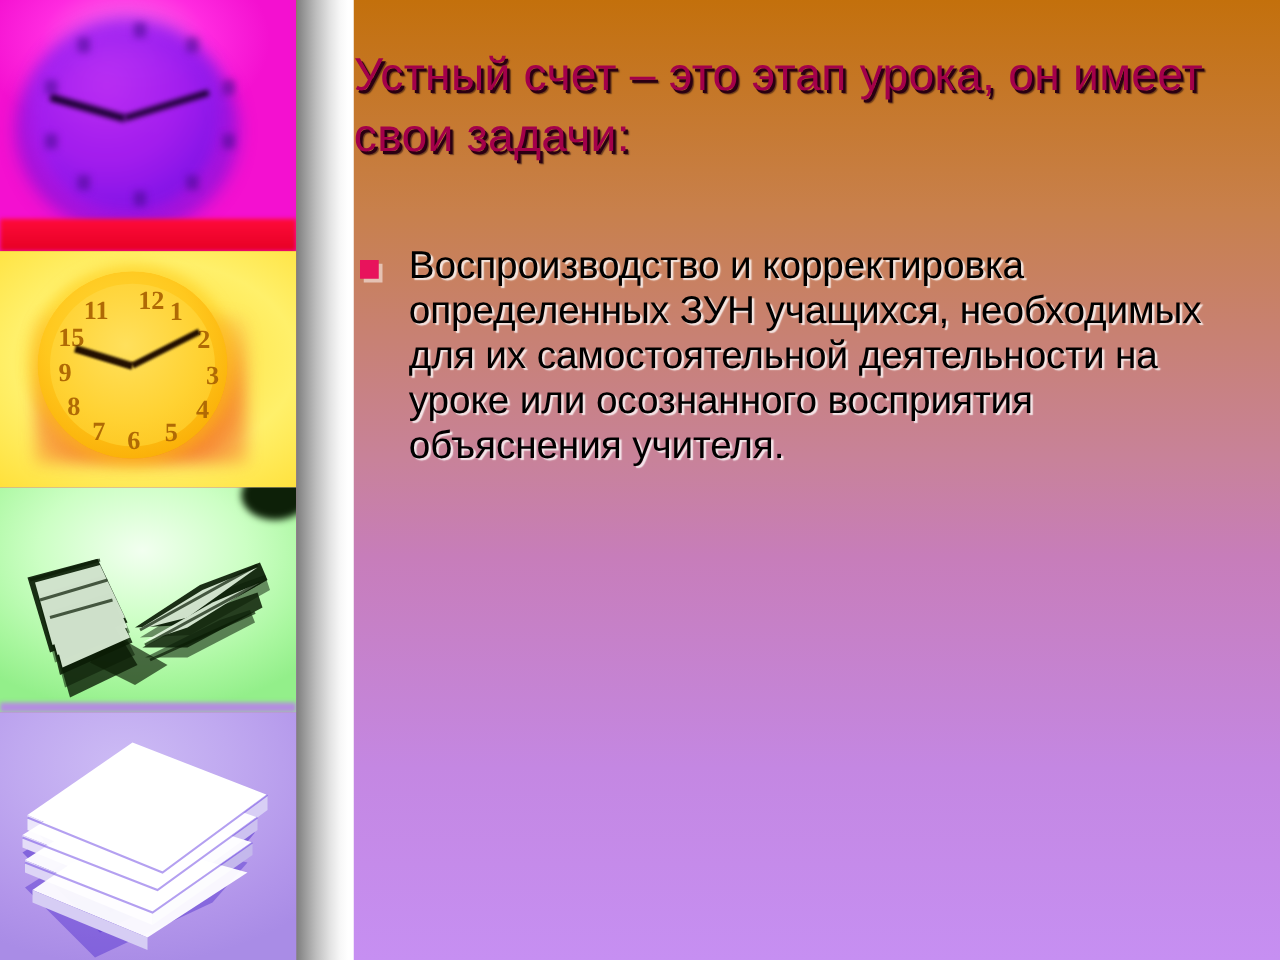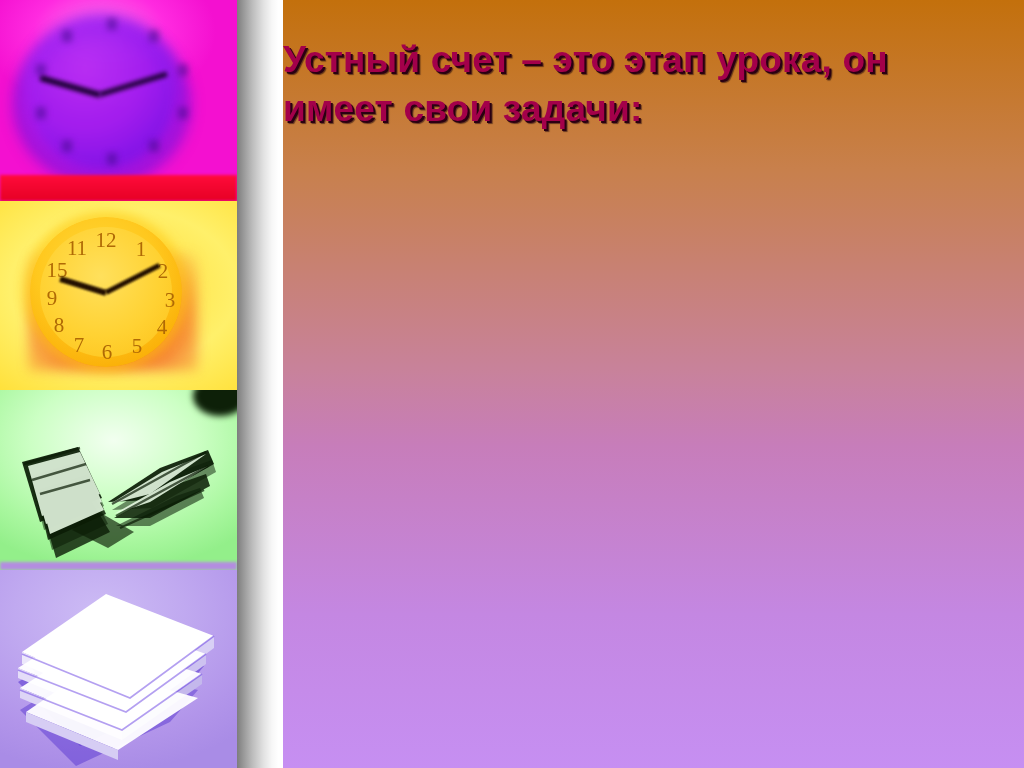--- a/index.html
+++ b/index.html
@@ -130,21 +130,21 @@
     left: 40px; top: 26px;
     width: 132px; height: 130px;
     border-radius: 50%;
     background: radial-gradient(circle at 46% 38%, #ffe05c 0%, #ffd233 55%, #fdc016 100%);
   }
   #cell-clock-yellow .num {
     position: absolute;
     color: #b06a05;
     font-family: "Liberation Serif", serif;
     font-size: 21px;
-    font-weight: 400;
+    font-weight: 700;
     text-align: center;
     width: 22px;
     filter: blur(.4px);
   }
   #cell-clock-yellow .hand-h,
   #cell-clock-yellow .hand-m {
     position: absolute;
     background: #241000;
     transform-origin: left center;
     filter: blur(.8px);
@@ -191,21 +191,21 @@
       #f7f7f7 76%, #ffffff 90%, #ffffff 100%);
   }
 
   
   #title {
     position: absolute;
     left: 283px; top: 36px;
     width: 710px;
     color: #a3004a;
     font-size: 37px;
-    font-weight: bold;
+    font-weight: normal;
     line-height: 1.32;
     letter-spacing: .2px;
     text-shadow: 2px 2px 0 #2a0012, 3px 3px 1px rgba(20,0,10,.55);
   }
 
   #bullets {
     position: absolute;
     left: 283px; top: 194px;
     width: 712px;
   }
@@ -260,21 +260,21 @@
       <div class="hand-m"></div>
       <div class="redband"></div>
     </div>
 
     <div class="strip-cell" id="cell-clock-yellow">
       <div class="bg"></div>
       <div class="shadow"></div>
       <div class="stem"></div>
       <div class="face"></div>
       <div class="inner"></div>
-      <span class="num" style="left:95px;top:27px">12</span>
+      <span class="num" style="left:110px;top:27px">12</span>
       <span class="num" style="left:130px;top:36px">1</span>
       <span class="num" style="left:152px;top:58px">2</span>
       <span class="num" style="left:159px;top:87px">3</span>
       <span class="num" style="left:151px;top:114px">4</span>
       <span class="num" style="left:126px;top:133px">5</span>
       <span class="num" style="left:96px;top:139px">6</span>
       <span class="num" style="left:68px;top:132px">7</span>
       <span class="num" style="left:48px;top:112px">8</span>
       <span class="num" style="left:41px;top:85px">9</span>
       <span class="num" style="left:46px;top:57px">15</span>
@@ -352,15 +352,19 @@
         </g>
       </svg>
     </div>
   </div>
 
   <div id="divider"></div>
 
   <div id="title">Устный счет – это этап урока, он имеет свои задачи:</div>
 
   <div id="bullets">
+    <div class="bullet-row">
+      <span class="bullet-marker"></span>
+      <span class="bullet-text">Воспроизводство и корректировка определенных ЗУН учащихся, необходимых для их самостоятельной деятельности на уроке или осознанного восприятия объяснения учителя.</span>
+    </div>
   </div>
 
 </div>
 
 </body></html>

